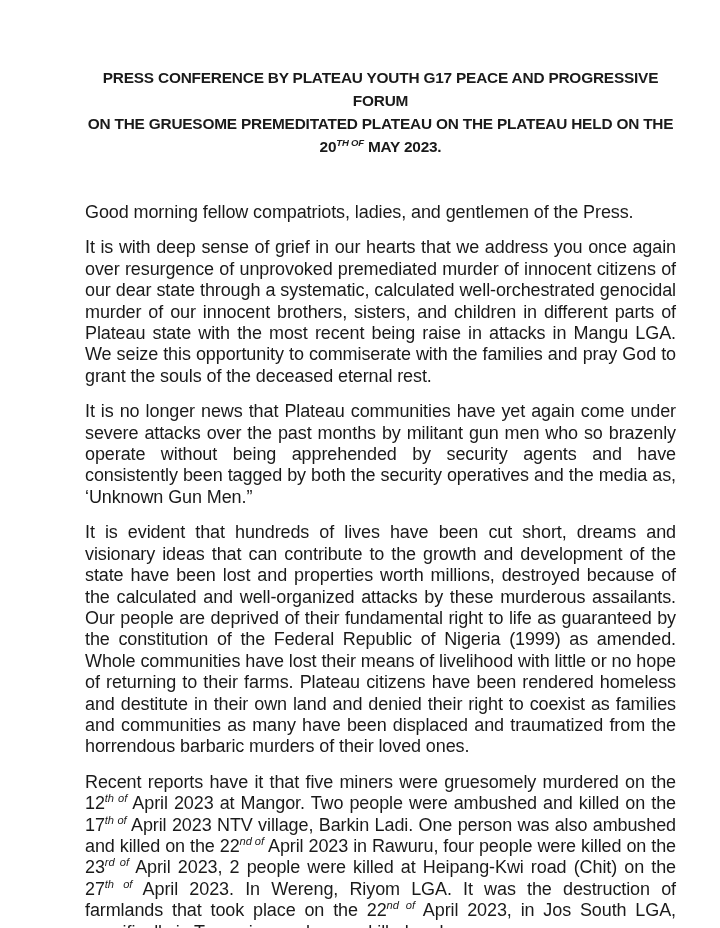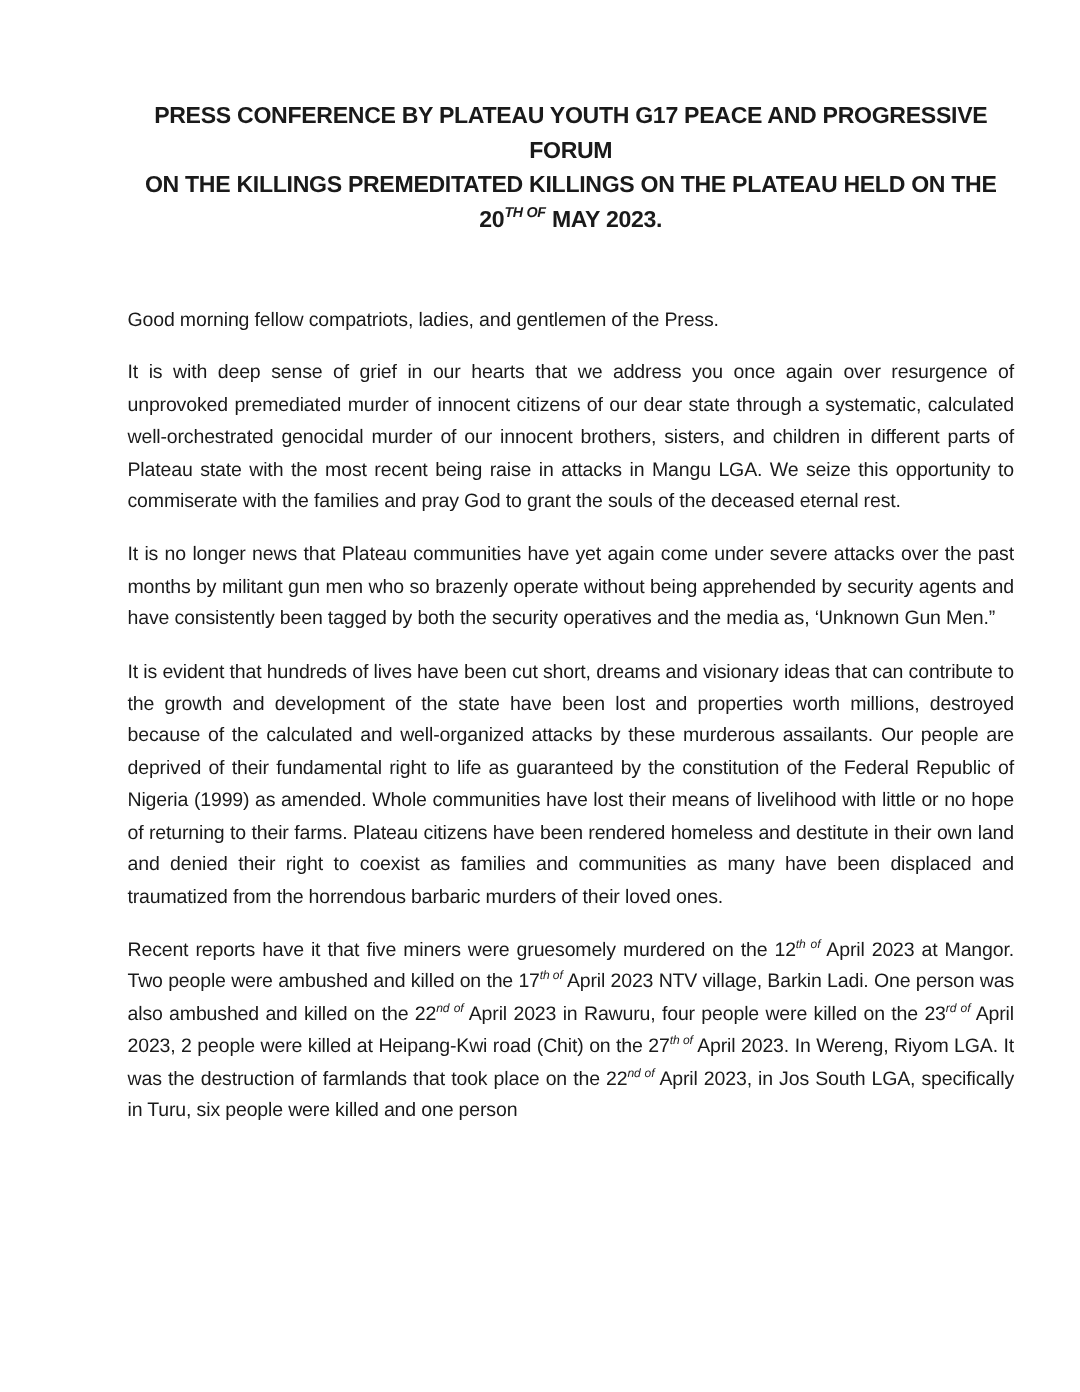--- a/index.html
+++ b/index.html
@@ -20,40 +20,40 @@
   }
   .doc-title {
     font-weight: bold;
     font-size: 15.4px;
     line-height: 23px;
     text-align: center;
     letter-spacing: -0.2px;
     margin: 0 0 44px 0;
   }
   .doc-body .para {
-    font-size: 13px;
+    font-size: 18px;
     line-height: 21.4px;
     letter-spacing: -0.1px;
     text-align: justify;
     margin: 0 0 14px 0;
   }
   sup {
     font-size: 0.62em;
     line-height: 0;
     vertical-align: super;
     font-style: italic;
   }
 </style>
 </head>
 <body>
 
 <div class="page">
   <div class="doc-title">
       <div>PRESS CONFERENCE BY PLATEAU YOUTH G17 PEACE AND PROGRESSIVE FORUM</div>
-      <div>ON THE KILLINGS PREMEDITATED KILLINGS ON THE PLATEAU HELD ON THE</div>
+      <div>ON THE GRUESOME PREMEDITATED PLATEAU ON THE PLATEAU HELD ON THE</div>
       <div>20<sup>TH OF</sup> MAY 2023.</div>
     </div>
   <div class="doc-body">
       <p class="para">Good morning fellow compatriots, ladies, and gentlemen of the Press.</p>
       <p class="para">It is with deep sense of grief in our hearts that we address you once again over resurgence of unprovoked premediated murder of innocent citizens of our dear state through a systematic, calculated well-orchestrated genocidal murder of our innocent brothers, sisters, and children in different parts of Plateau state with the most recent being raise in attacks in Mangu LGA. We seize this opportunity to commiserate with the families and pray God to grant the souls of the deceased eternal rest.</p>
       <p class="para">It is no longer news that Plateau communities have yet again come under severe attacks over the past months by militant gun men who so brazenly operate without being apprehended by security agents and have consistently been tagged by both the security operatives and the media as, ‘Unknown Gun Men.”</p>
       <p class="para">It is evident that hundreds of lives have been cut short, dreams and visionary ideas that can contribute to the growth and development of the state have been lost and properties worth millions, destroyed because of the calculated and well-organized attacks by these murderous assailants. Our people are deprived of their fundamental right to life as guaranteed by the constitution of the Federal Republic of Nigeria (1999) as amended. Whole communities have lost their means of livelihood with little or no hope of returning to their farms. Plateau citizens have been rendered homeless and destitute in their own land and denied their right to coexist as families and communities as many have been displaced and traumatized from the horrendous barbaric murders of their loved ones.</p>
       <p class="para">Recent reports have it that five miners were gruesomely murdered on the 12<sup>th of</sup> April 2023 at Mangor. Two people were ambushed and killed on the 17<sup>th of</sup> April 2023 NTV village, Barkin Ladi. One person was also ambushed and killed on the 22<sup>nd of</sup> April 2023 in Rawuru, four people were killed on the 23<sup>rd of</sup> April 2023, 2 people were killed at Heipang-Kwi road (Chit) on the 27<sup>th of</sup> April 2023. In Wereng, Riyom LGA. It was the destruction of farmlands that took place on the 22<sup>nd of</sup> April 2023, in Jos South LGA, specifically in Turu, six people were killed and one person</p>
     </div>
 </div>

